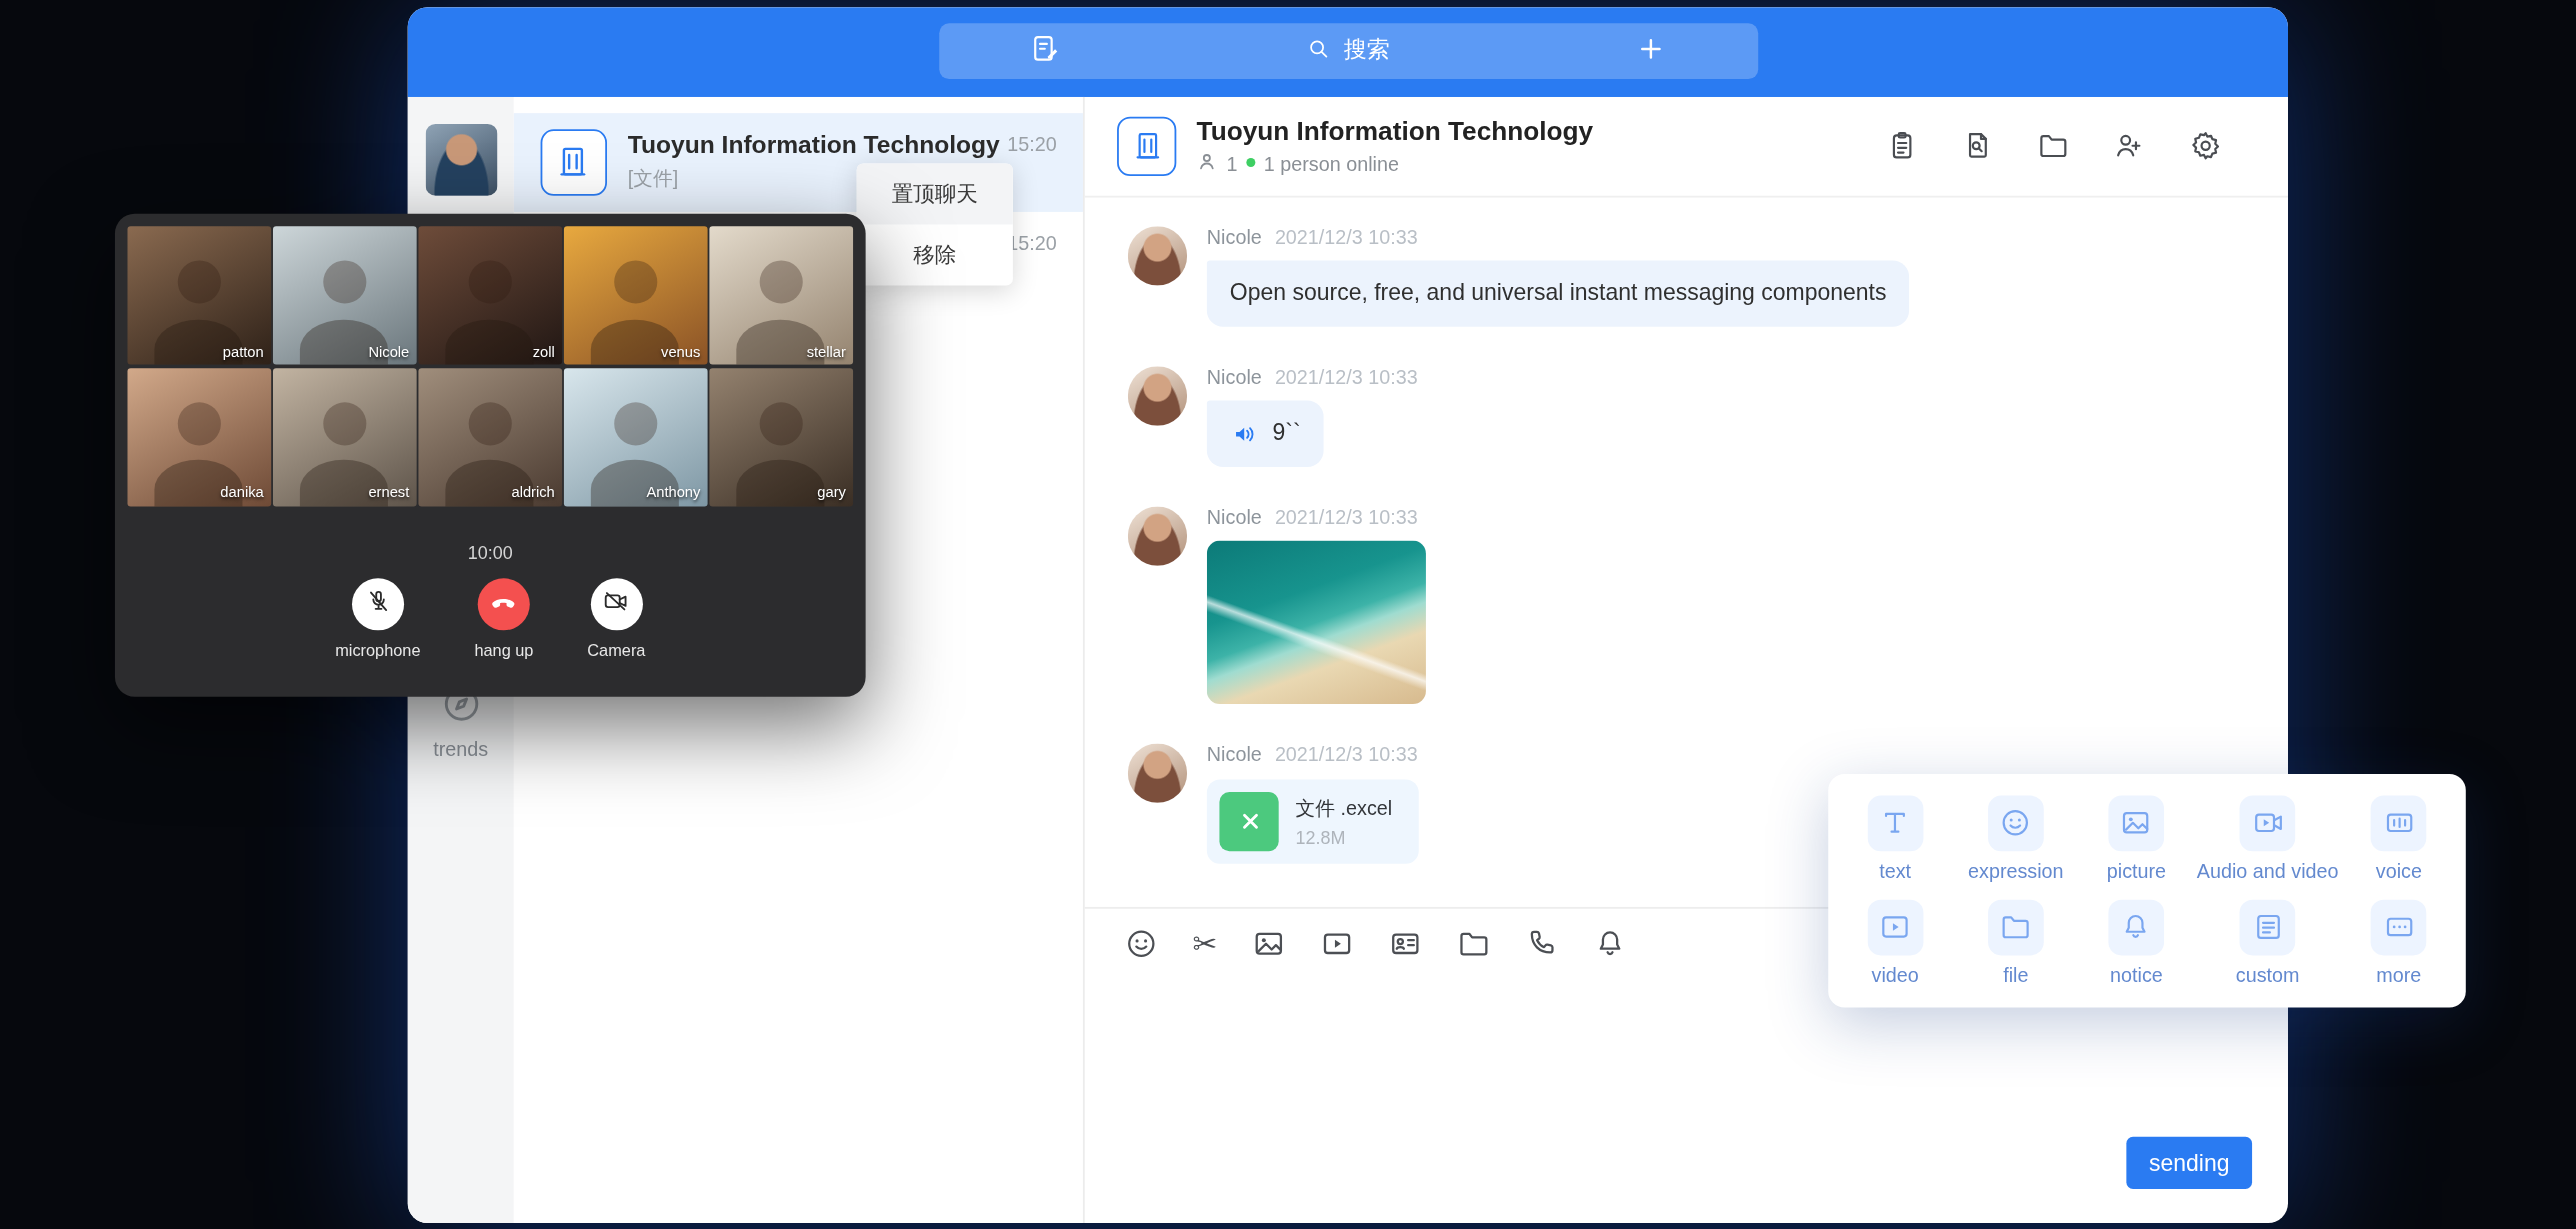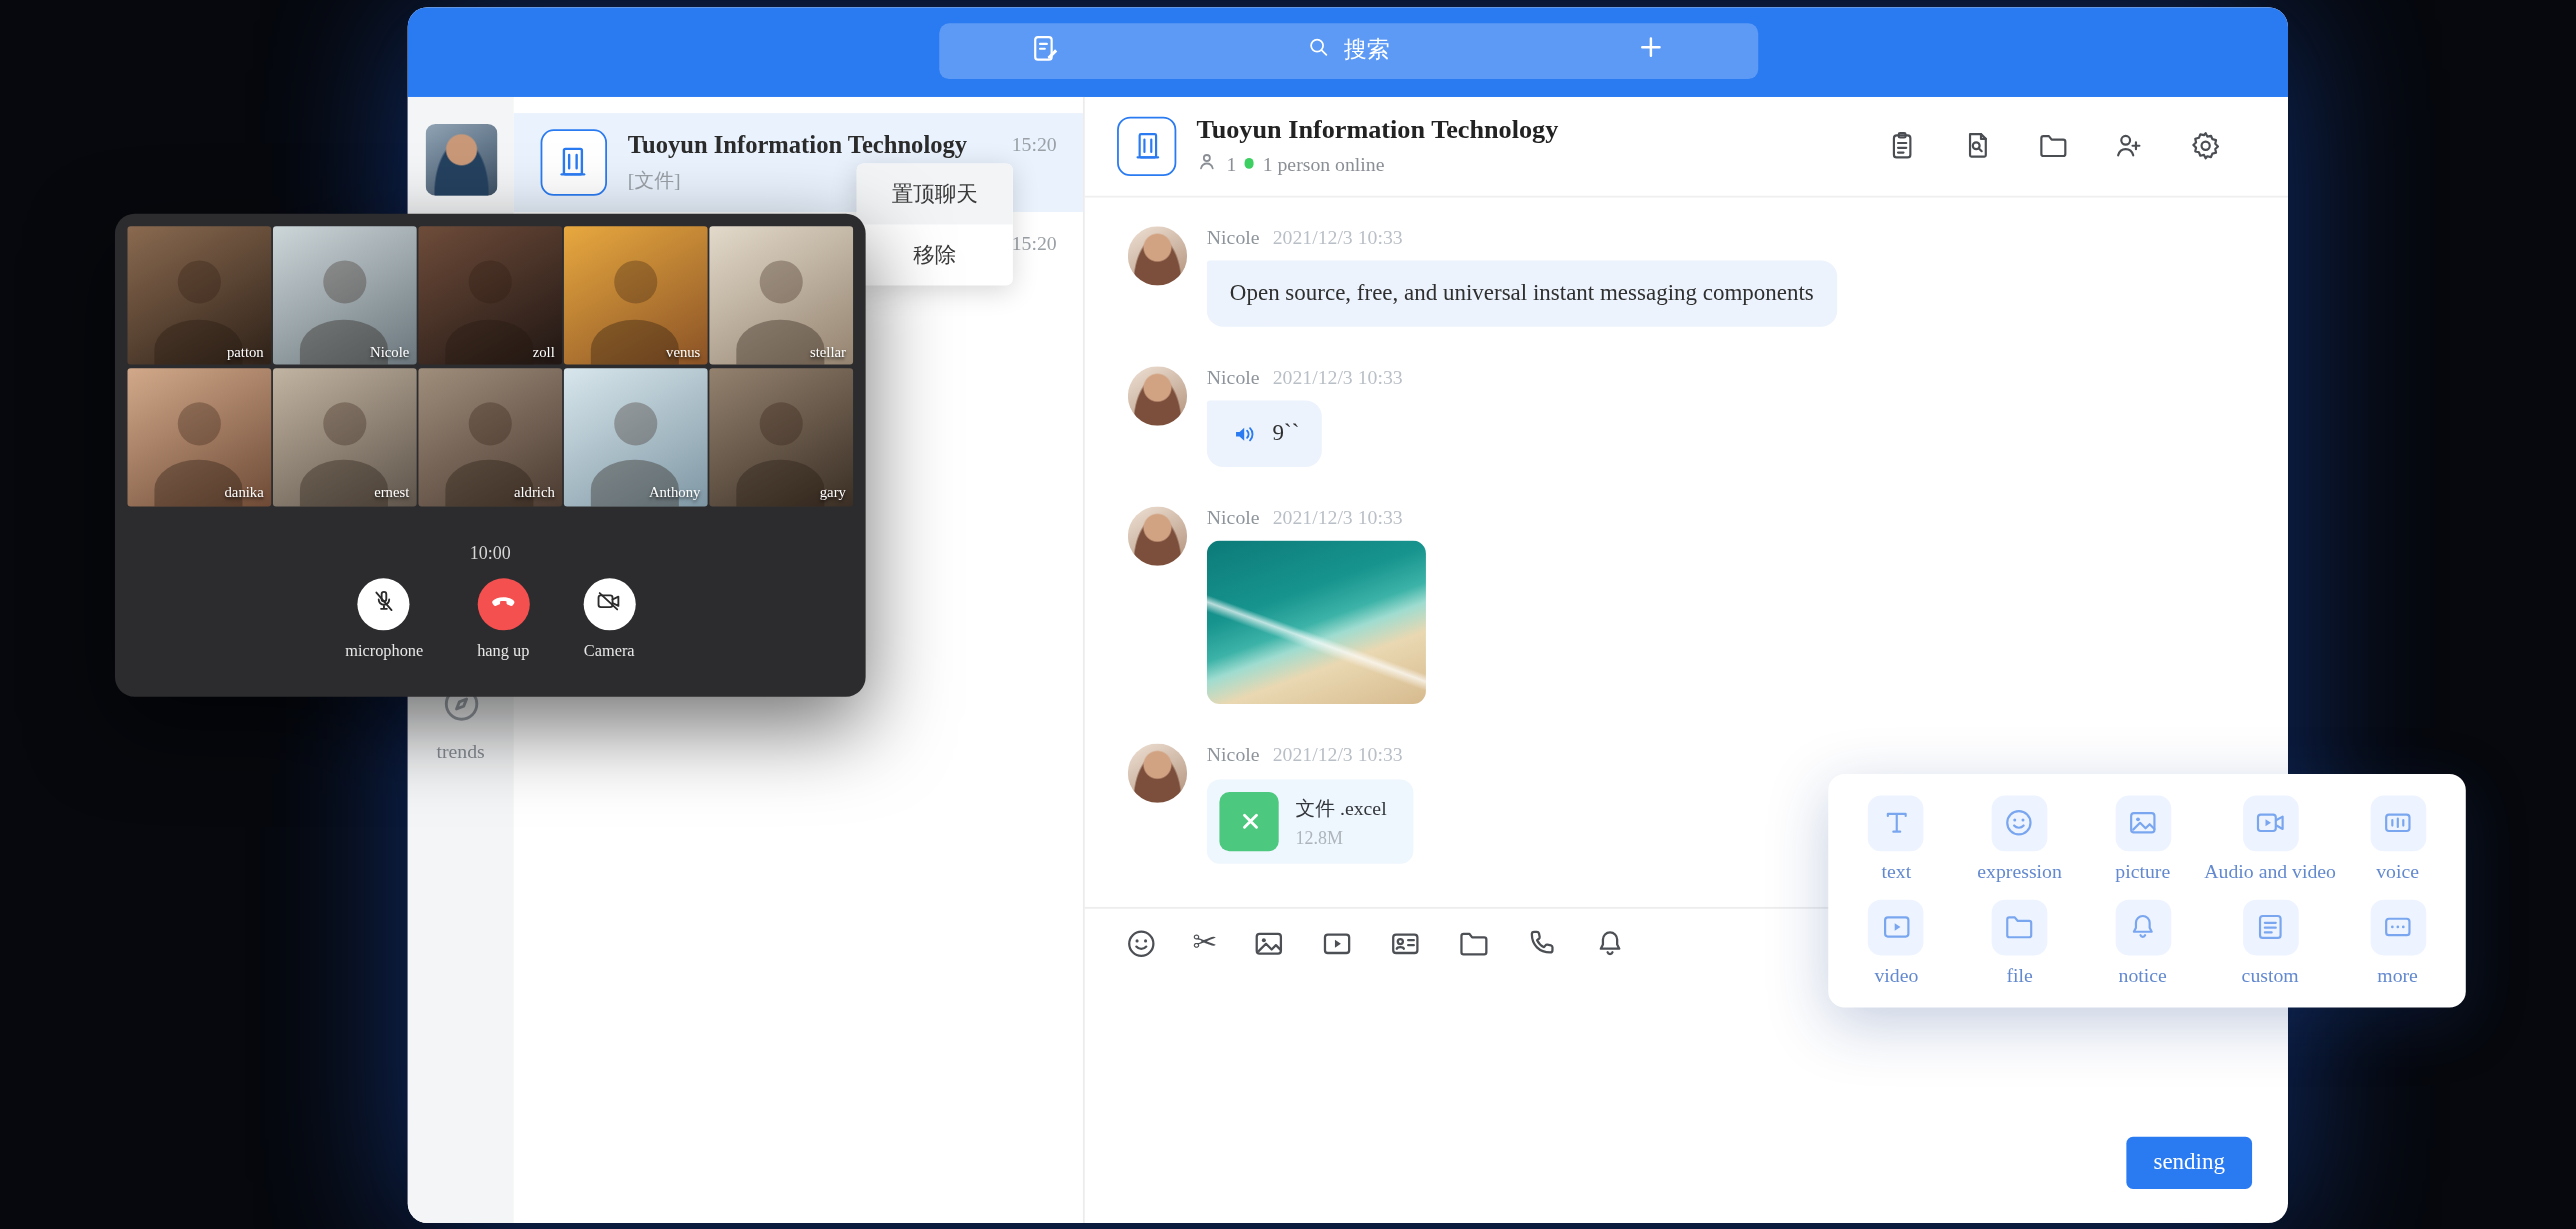--- a/index.html
+++ b/index.html
@@ -1,18 +1,18 @@
 <!DOCTYPE html>
 <html style="font-size:14.6px"><head>
 <meta charset="utf-8">
 <style>
   html,body{margin:0;padding:0;background:#06080d;}
   body{width:2576px;height:1229px;overflow:hidden;}
   .viewport{position:relative;width:2576px;height:1229px;background:#06080d;overflow:hidden;
-            font-family:Liberation Serif, serif;}
+            font-family:Liberation Sans, sans-serif;}
   .stage{position:absolute;left:0;top:0;width:1434px;height:685px;
          transform:scale(1.795918);transform-origin:0 0;}
 
   .svgi{fill:none;stroke:currentColor;stroke-width:1.6;stroke-linecap:round;stroke-linejoin:round;}
 
   
   .app-window{position:absolute;left:227px;top:3.7px;width:1047px;height:677px;background:#fff;
               border-radius:11px;overflow:hidden;display:flex;flex-direction:column;
               box-shadow:0 5.5px 82px rgba(35,100,235,.45),0 12.8px 37px rgba(0,0,0,.55);}
 

